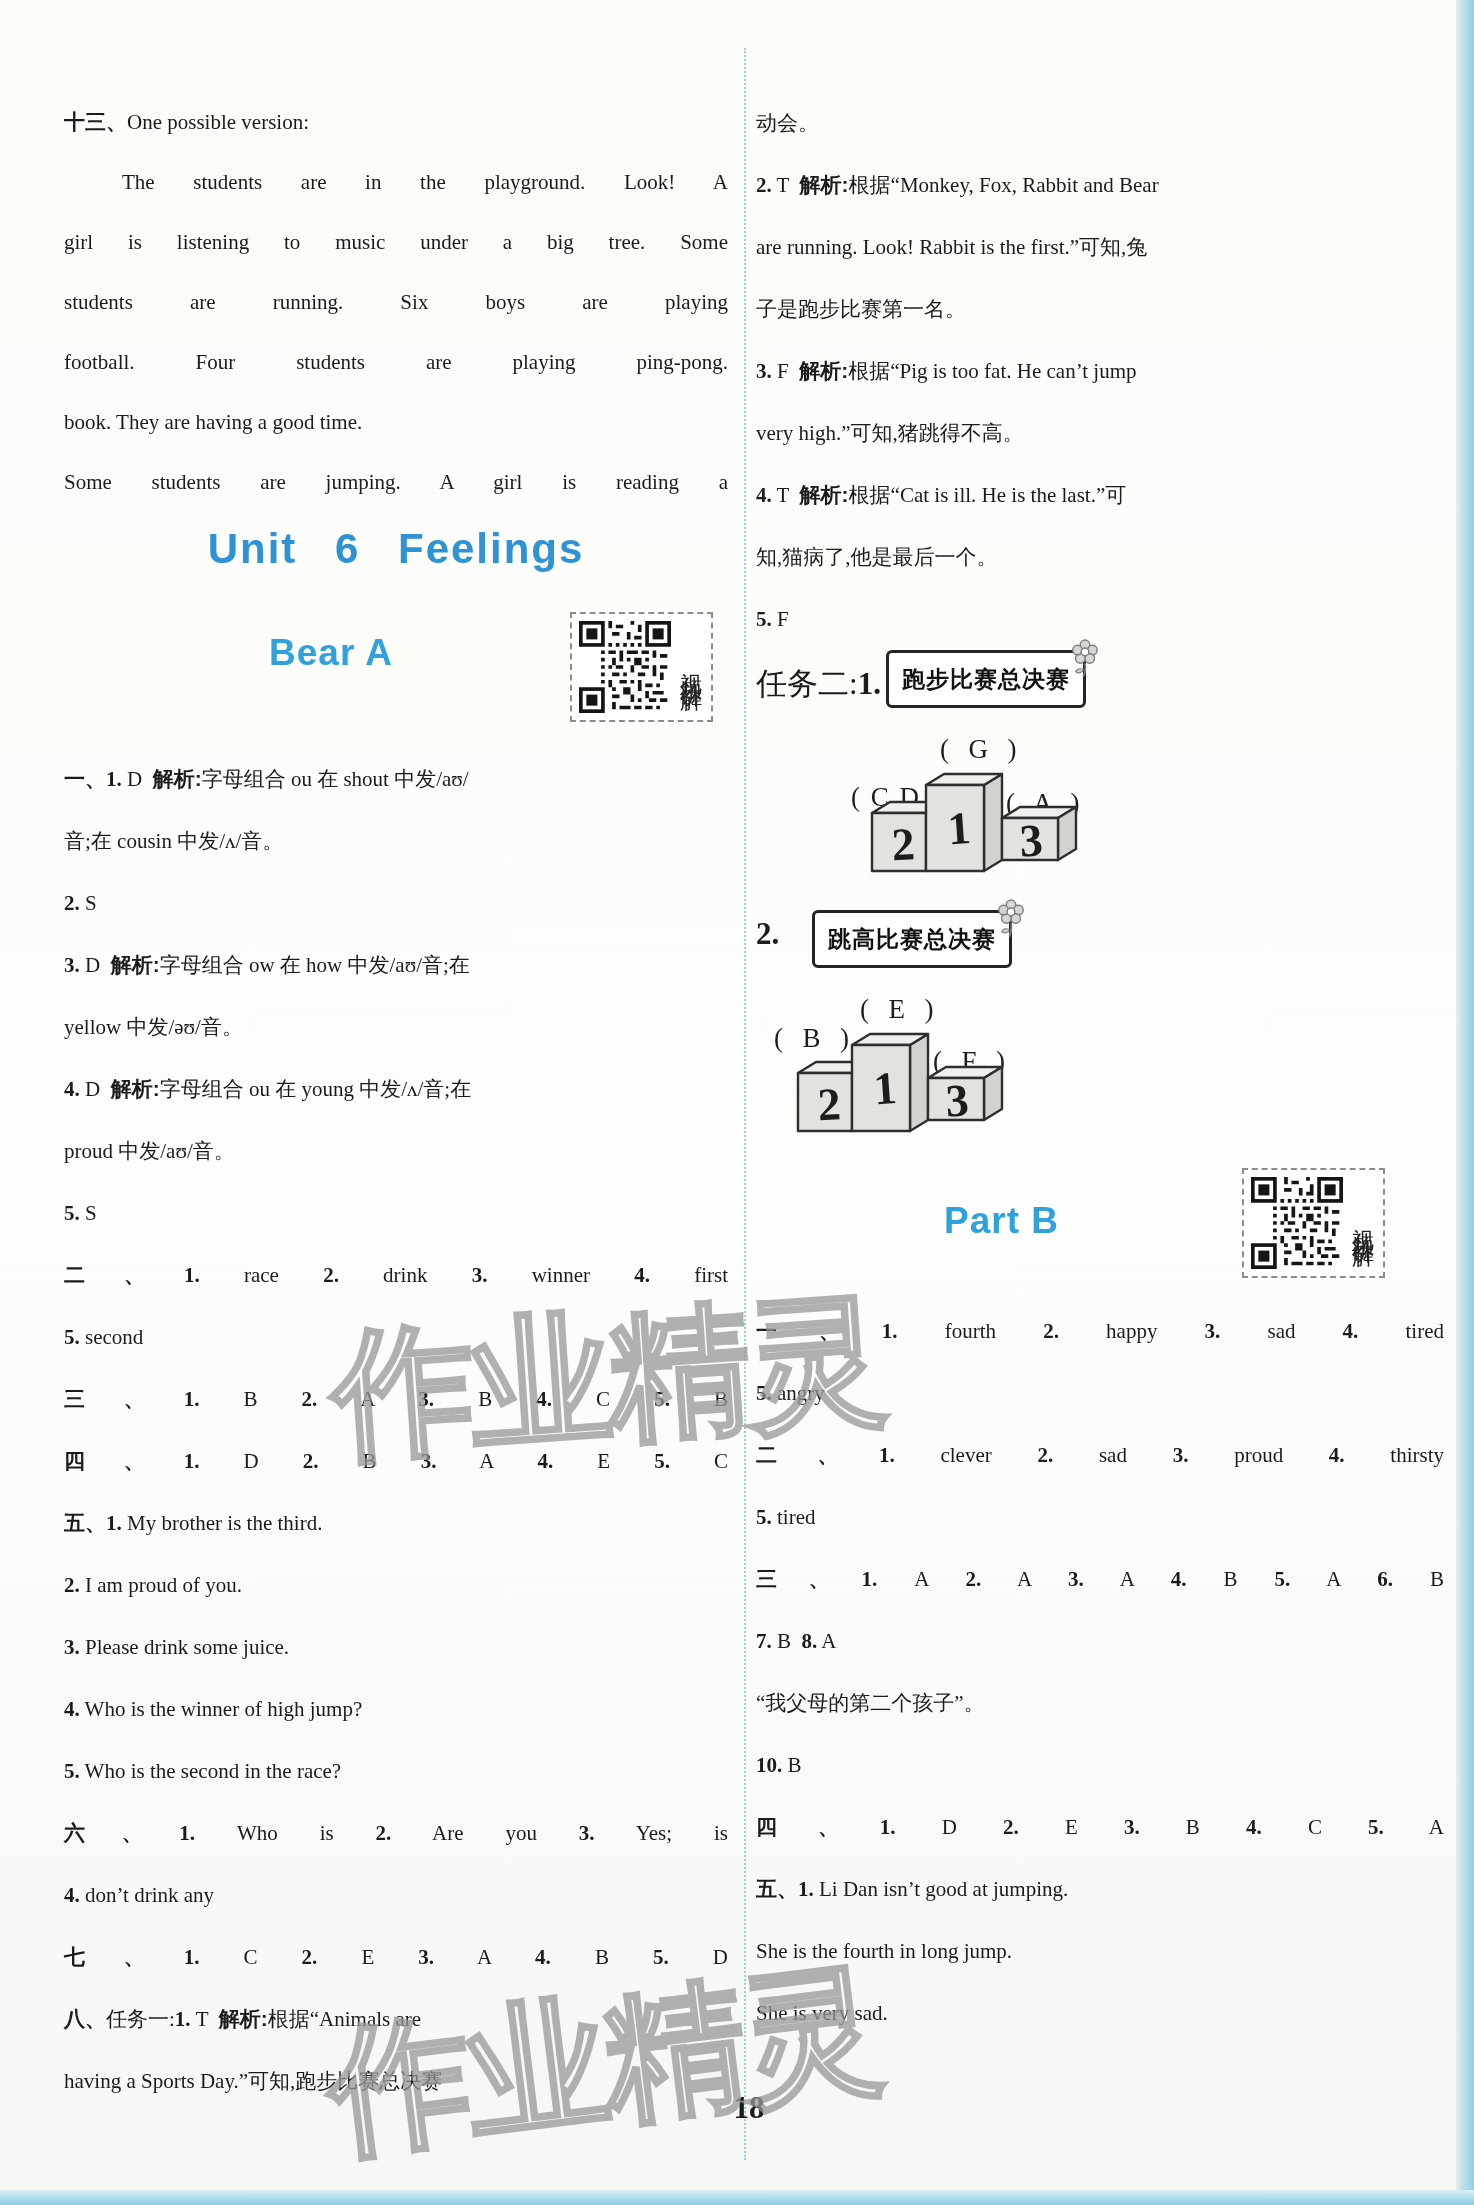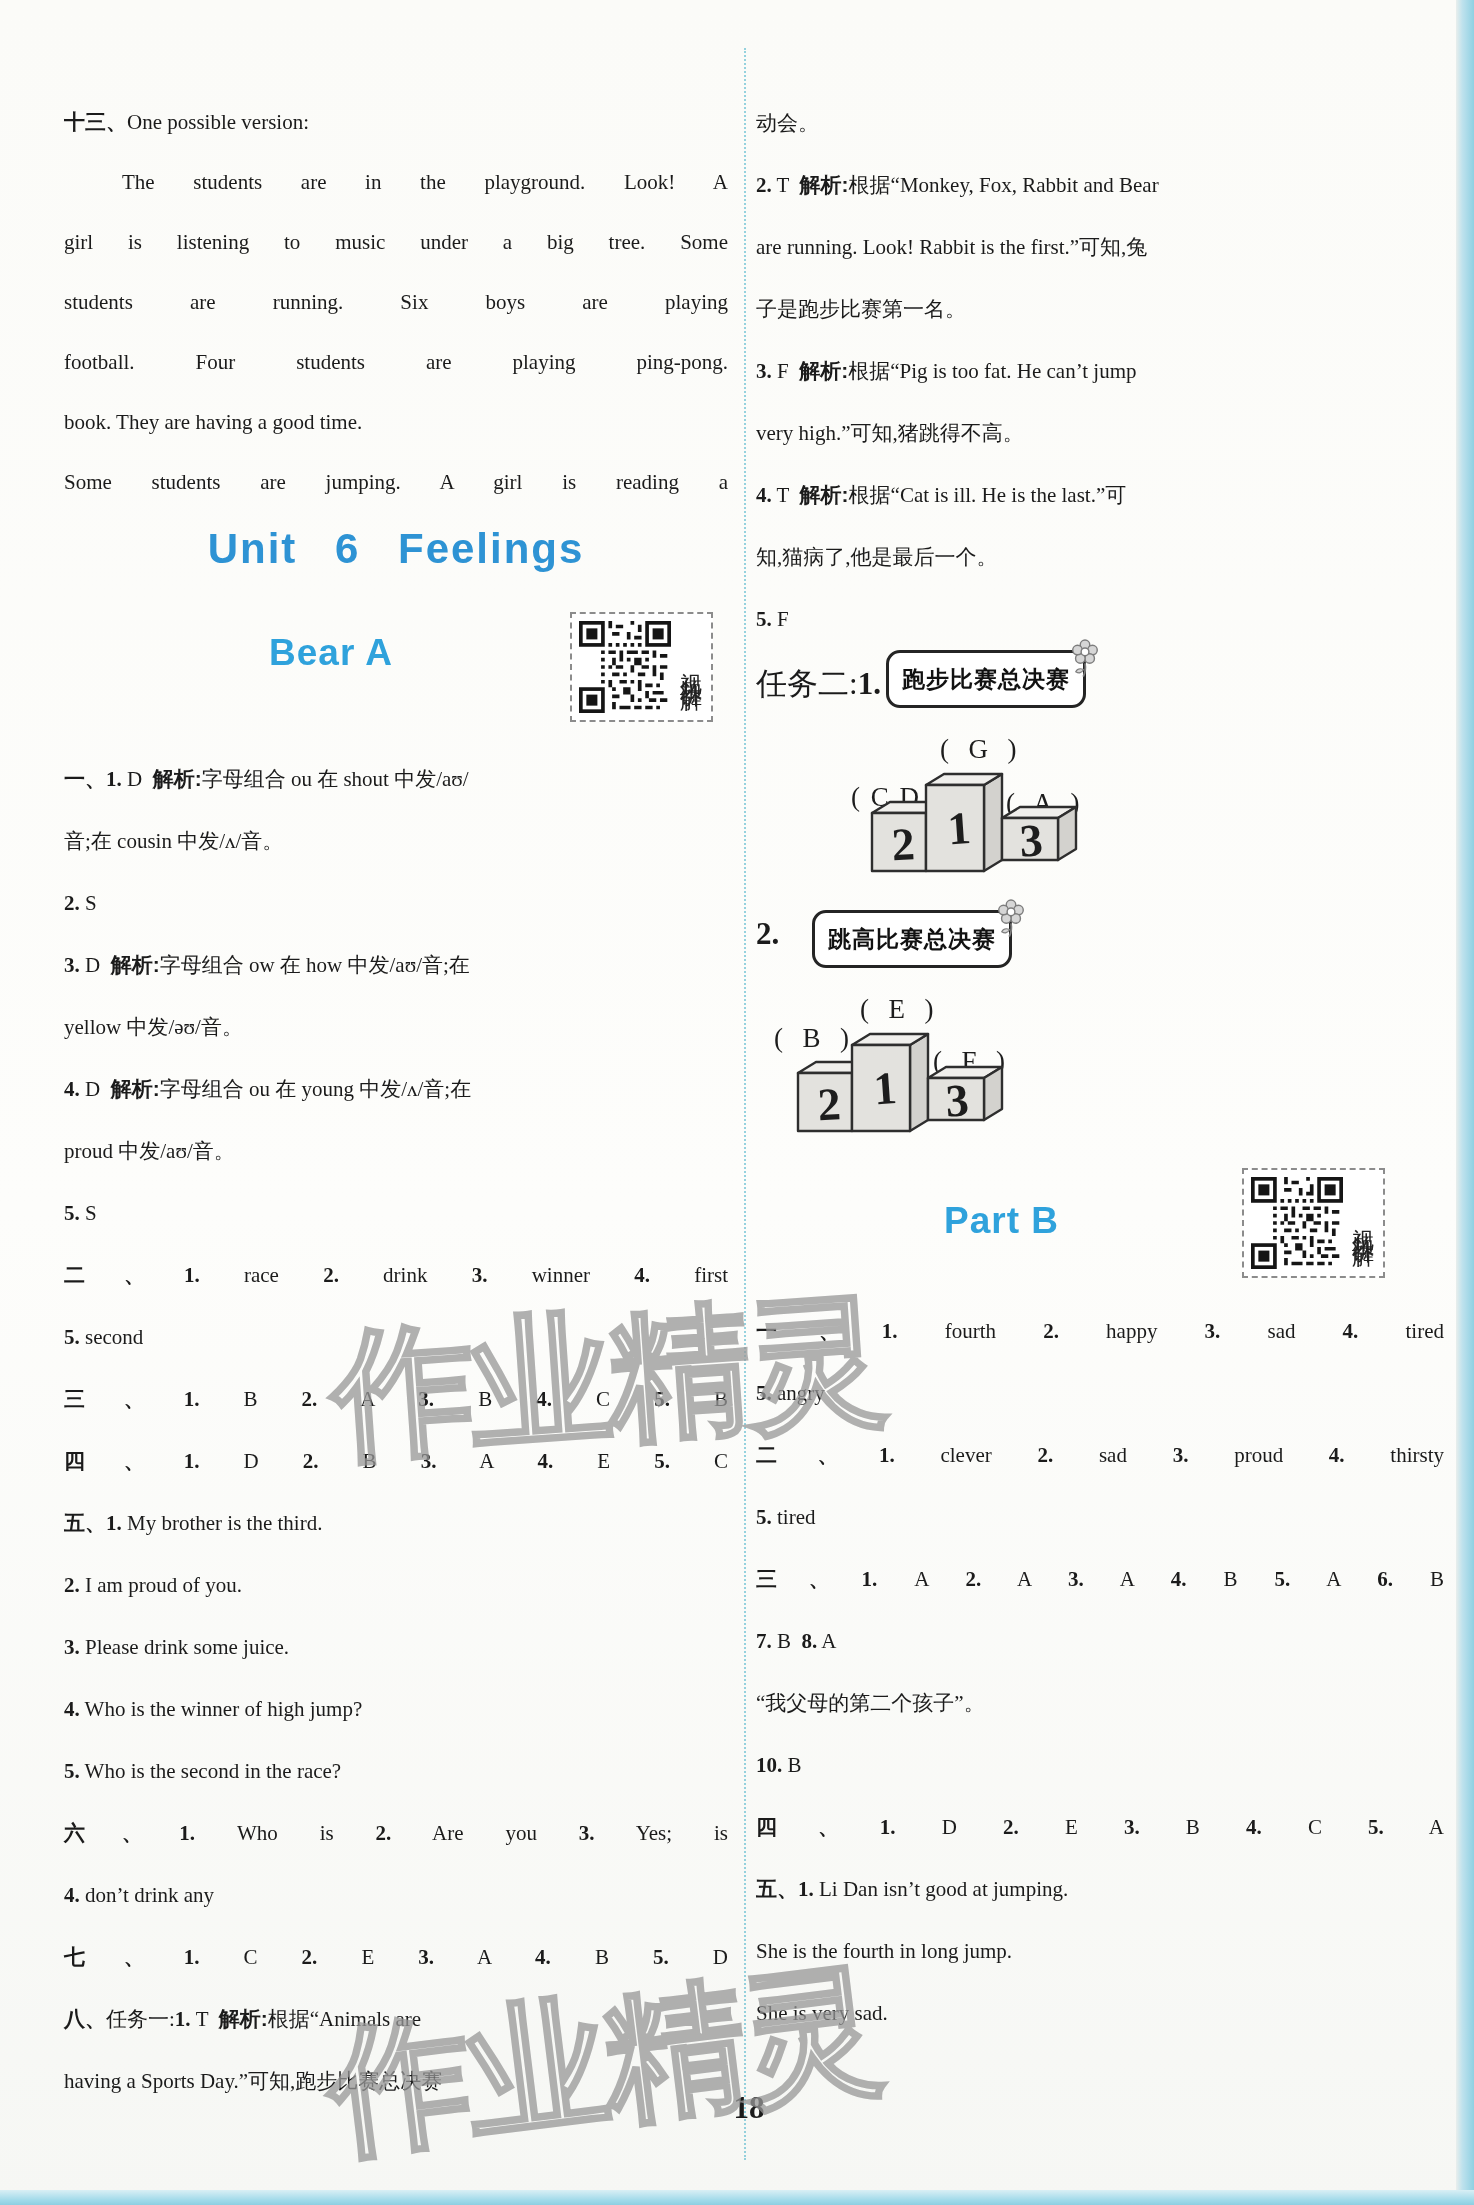--- a/index.html
+++ b/index.html
@@ -38,21 +38,21 @@
   .qr{width:92px;height:92px;display:block;background:#fff;}
   .qrcap{writing-mode:vertical-rl;font-size:22px;letter-spacing:6px;color:#222;
     line-height:26px;font-family:"Liberation Serif",serif;}
   
   .diag{position:relative;}
   .diag1{height:242px;}
   .diag2{height:268px;}
   .dpre{position:absolute;left:0;font-size:31px;white-space:pre;}
   .diag1 .dpre{top:12px;line-height:44px;}
   .diag2 .dpre{top:20px;line-height:44px;}
-  .tbox{position:absolute;border:3px solid #242424;border-radius:14px;background:#fff;
+  .tbox{position:absolute;border:3px solid #242424;border-radius:6px;background:#fff;
     height:52px;line-height:52px;padding:0 13px;
     font-family:"Liberation Sans","DejaVu Sans",sans-serif;font-weight:700;
     font-size:23px;color:#111;letter-spacing:1px;}
   .diag1 .tbox{left:130px;top:0;}
   .diag2 .tbox{left:56px;top:18px;}
   .flower{position:absolute;right:-17px;top:-16px;}
   .pod-lab{position:absolute;font-size:27px;letter-spacing:2px;white-space:pre;color:#1d1d1d;}
   .diag1 .lab-top{left:184px;top:84px;}
   .diag1 .lab-left{left:95px;top:112px;margin-top:20px;}
   .diag1 .lab-right{left:250px;top:138px;}

